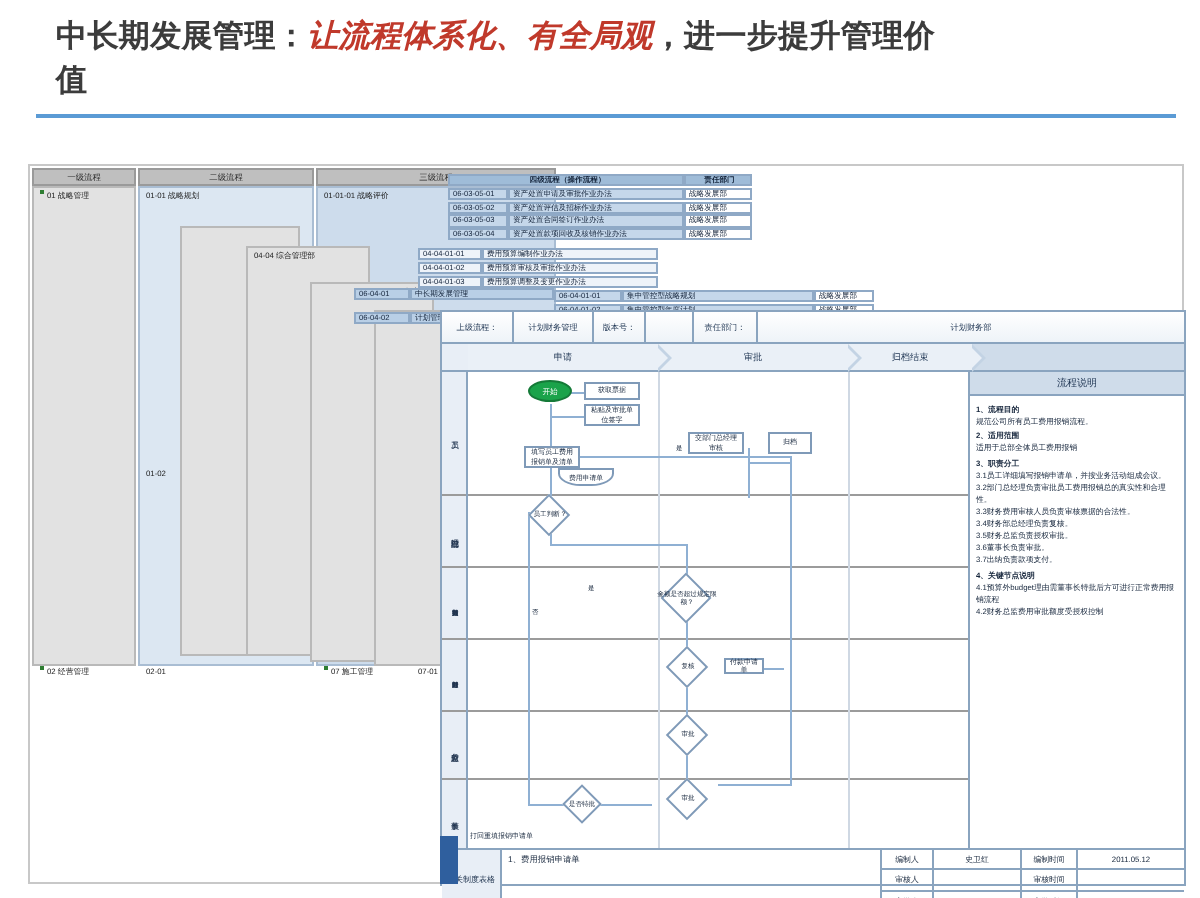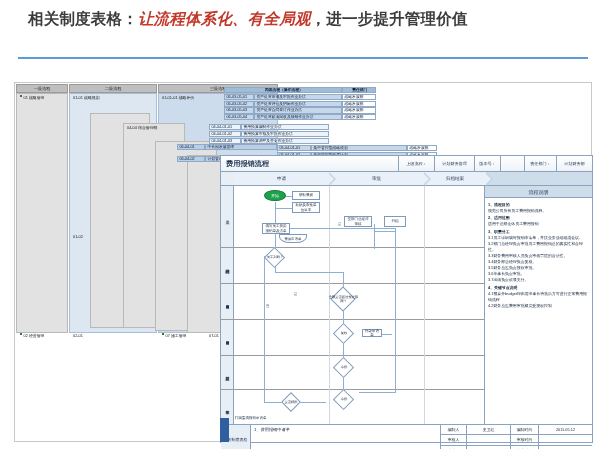--- a/index.html
+++ b/index.html
@@ -204,21 +204,21 @@
   }
   .ln { position:absolute; background:#8fb0d3; }
   .ln.h { height:1px; }
   .ln.v { width:1px; }
   .yn { position:absolute; font-size:3.2px; color:#16263c; }
 </style>
 </head>
 <body>
 
 <div id="slide-title">
-  <span>相关制度表格：</span><span class="accent">让流程体系化、有全局观</span><span>，进一步提升管理价值</span>
+  <span>中长期发展管理：</span><span class="accent">让流程体系化、有全局观</span><span>，进一步提升管理价值</span>
 </div>
 <div id="title-rule"></div>
 
 <div id="content-frame">
 
   <div id="tree">
 
     <div class="lvl-head" style="left:1px;  top:1px; width:52px;">一级流程</div>
     <div class="lvl-head" style="left:54px; top:1px; width:88px;">二级流程</div>
     <div class="lvl-head" style="left:143px;top:1px; width:120px;">三级流程</div>
@@ -311,21 +311,20 @@
     <div class="mini-row">
       <div class="mini-cell" style="flex:0 0 34px;">06-04-02-01</div>
       <div class="mini-cell" style="flex:1 1 auto;">集中管控型计划管理</div>
       <div class="mini-cell white" style="flex:0 0 30px;">计划财务部</div>
     </div>
   </div>
 
   <div id="flow-sheet">
 
     <div id="flow-head">
-      <div id="flow-title">费用报销流程</div>
       <div class="head-cell" style="flex:0 0 36px;">上级流程：</div>
       <div class="head-cell" style="flex:0 0 40px;">计划财务管理</div>
       <div class="head-cell" style="flex:0 0 26px;">版本号：</div>
       <div class="head-cell" style="flex:0 0 24px;"></div>
       <div class="head-cell" style="flex:0 0 32px;">责任部门：</div>
       <div class="head-cell" style="flex:1 1 auto; border-right:none;">计划财务部</div>
     </div>
 
     <div id="phase-band">
       <div class="phase" style="flex:0 0 13px; background:#e8eef6;"></div>

